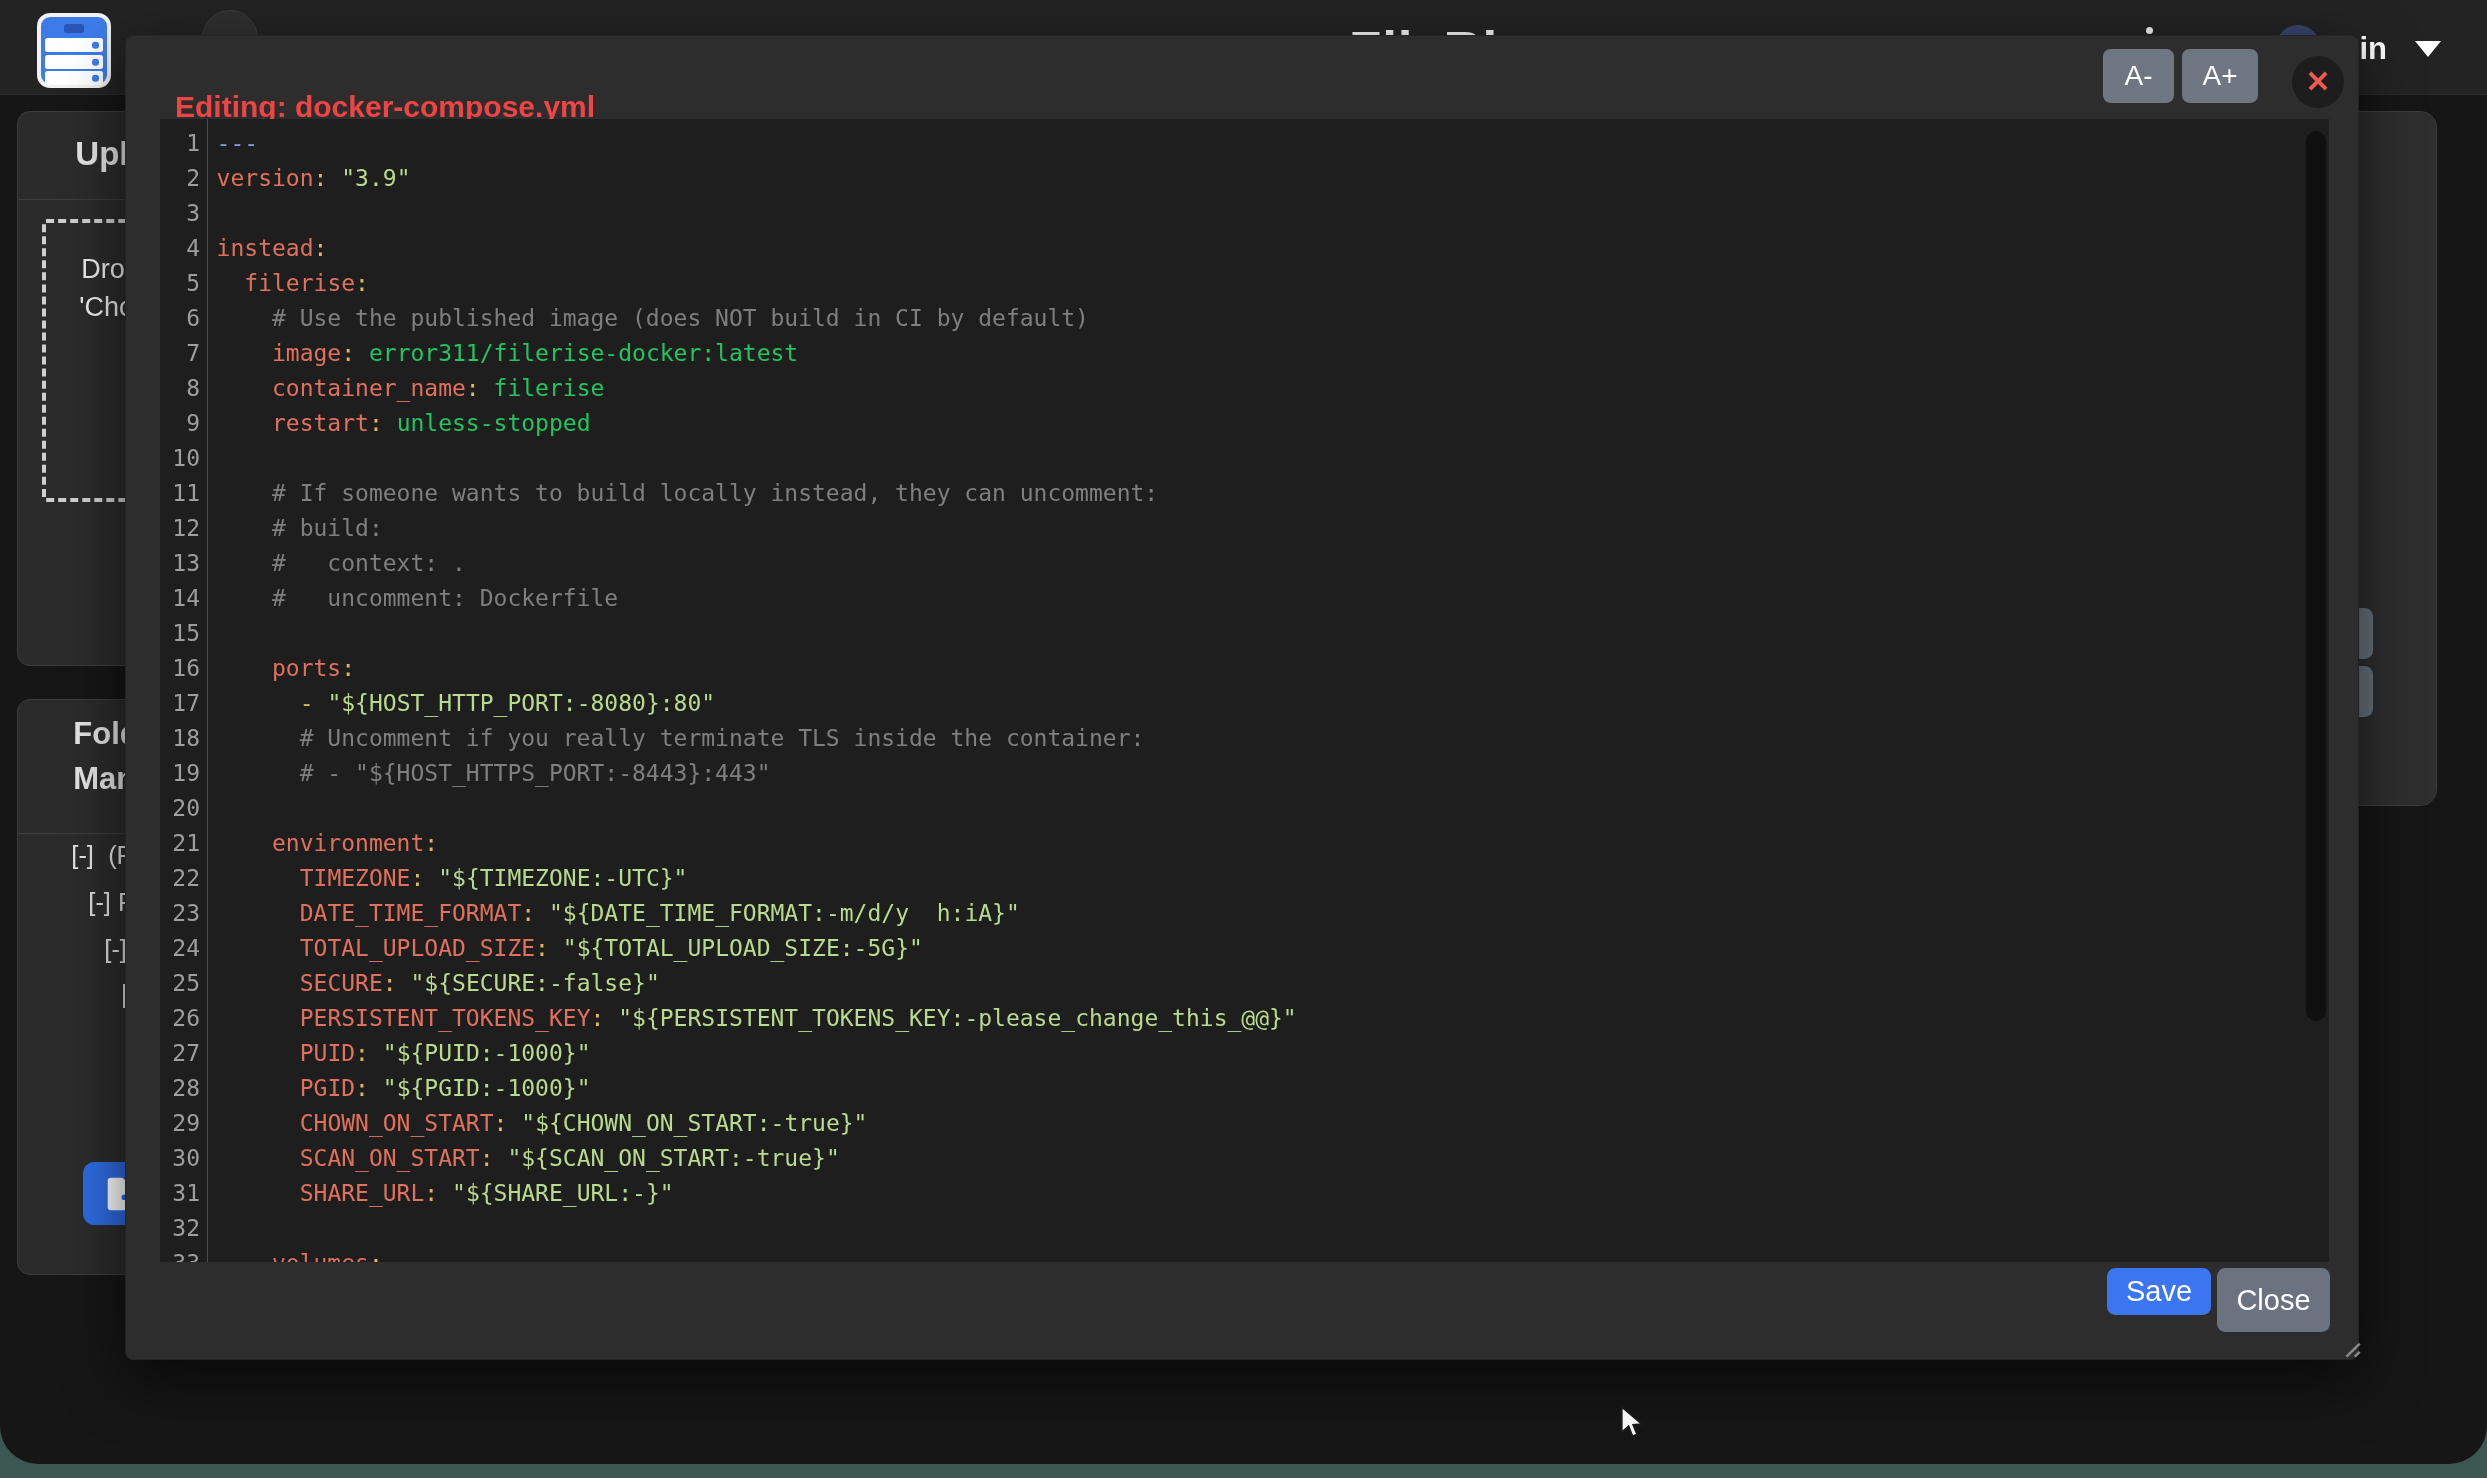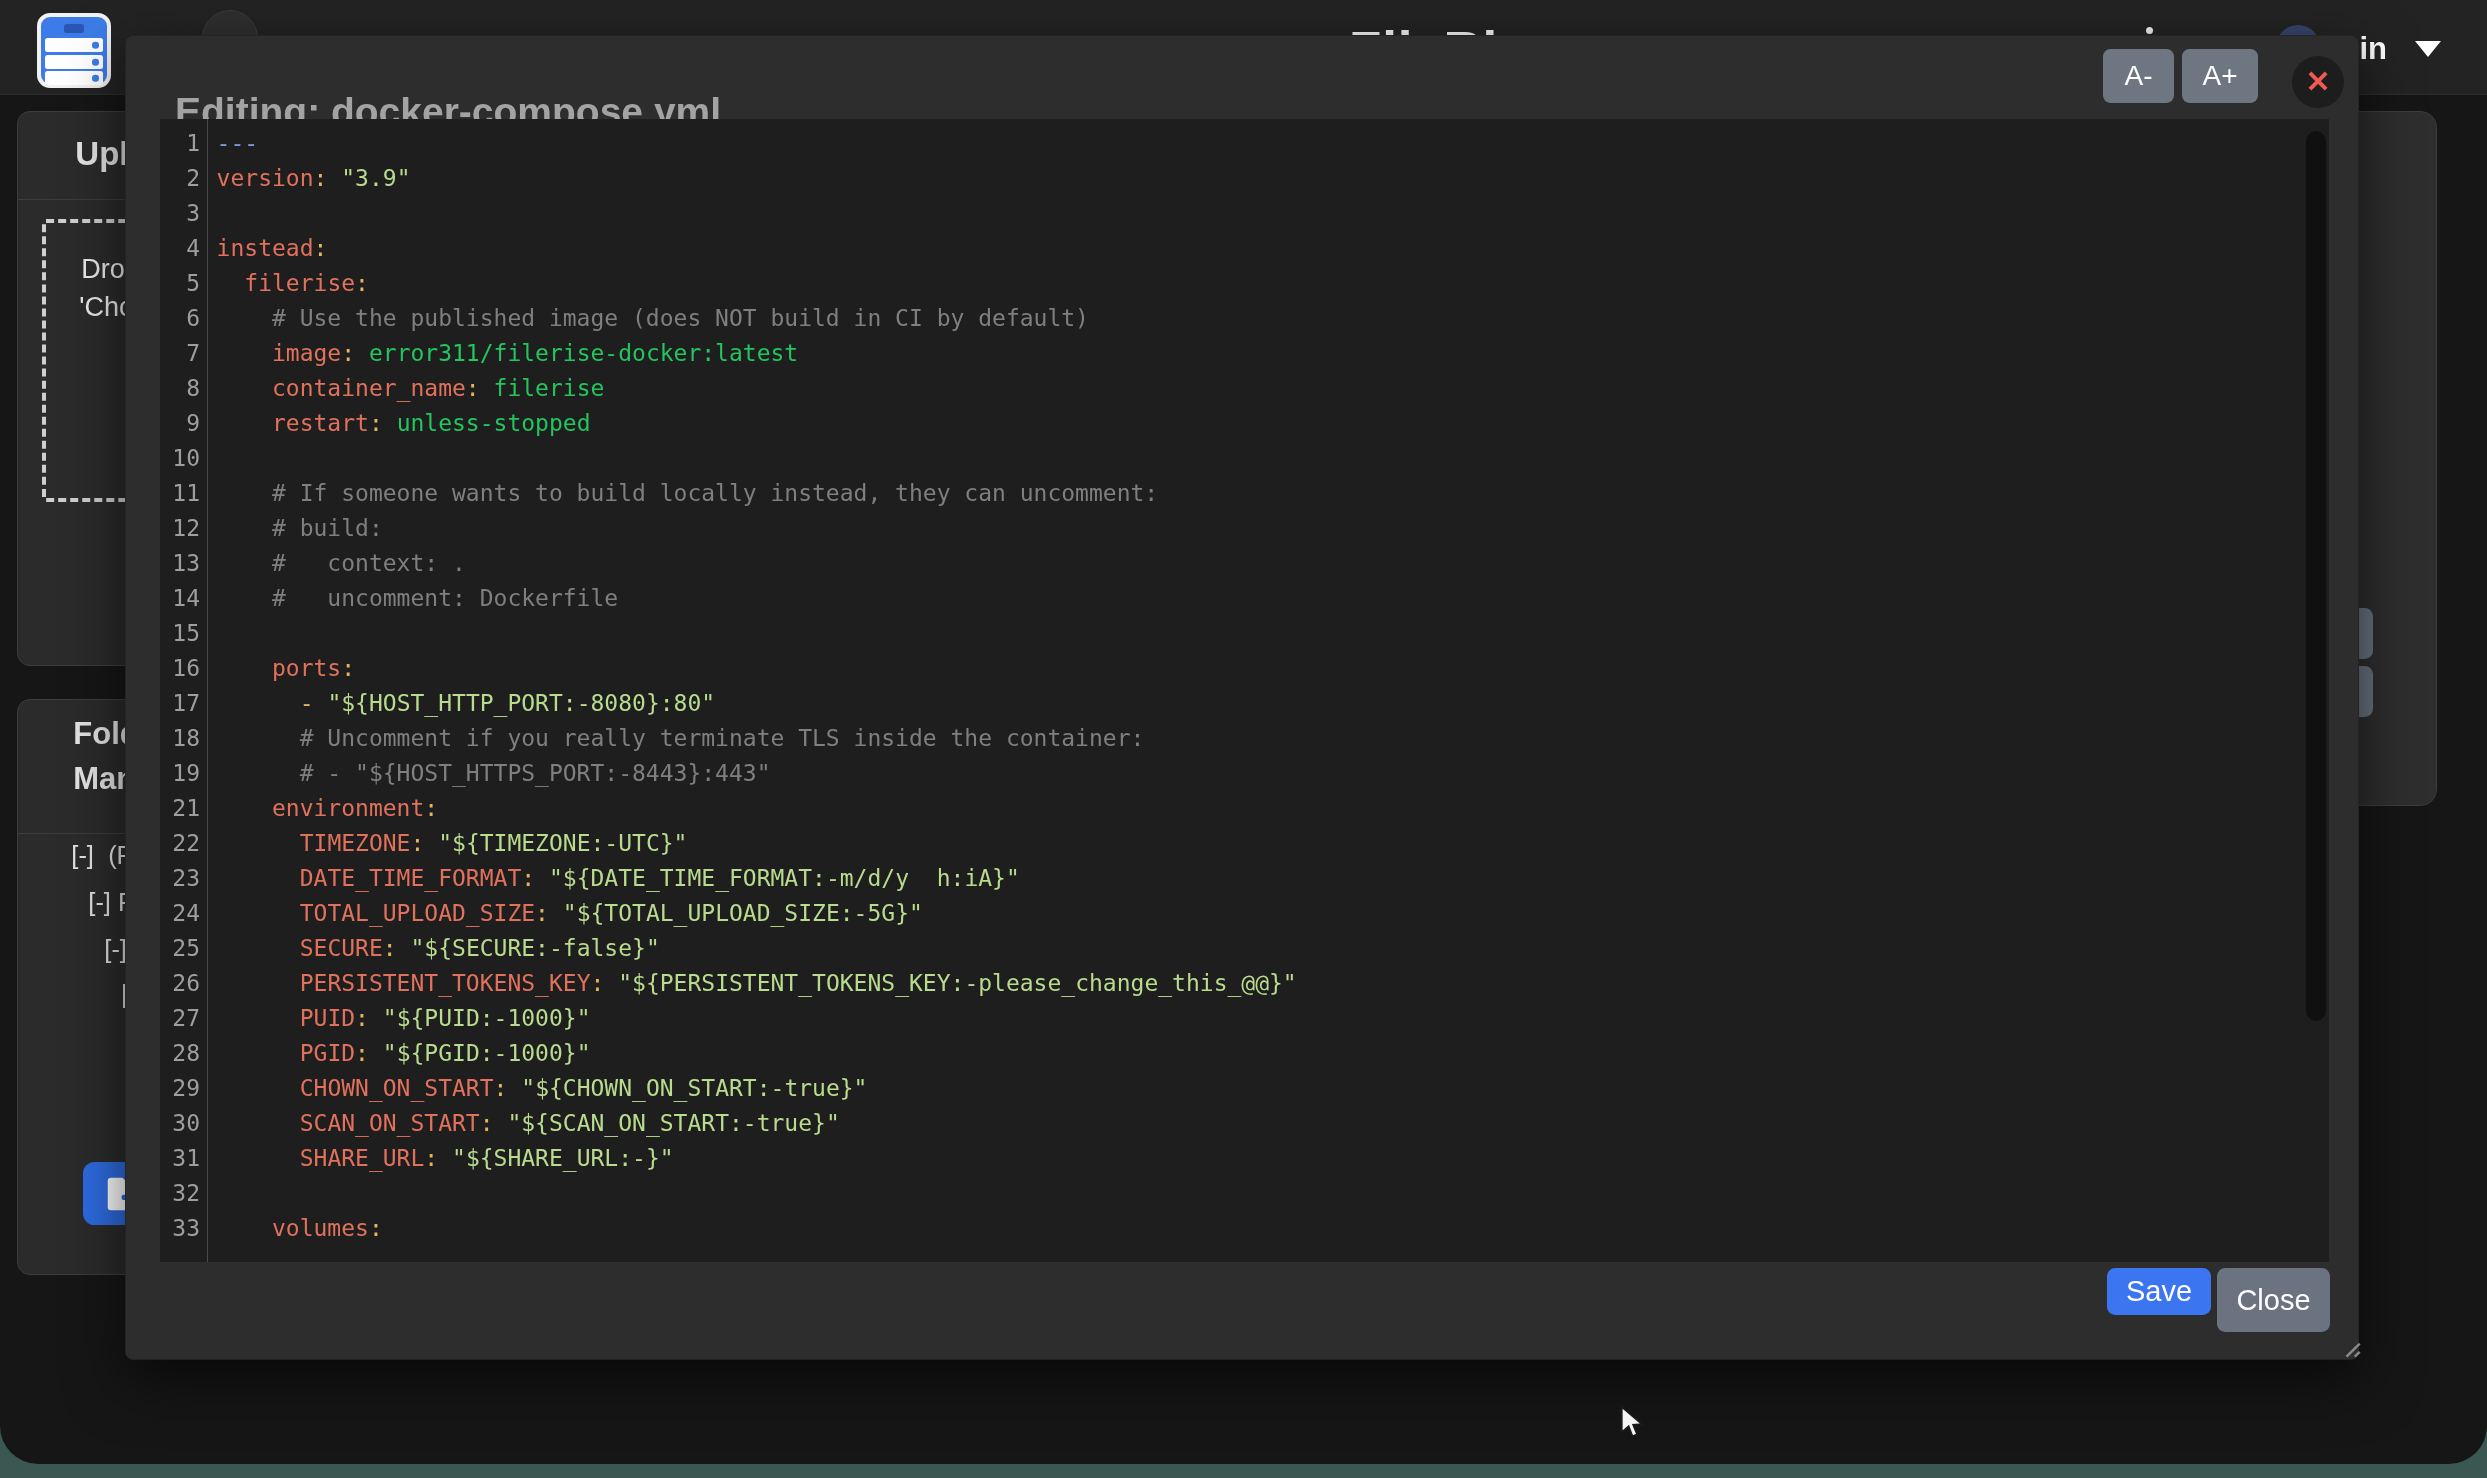--- a/index.html
+++ b/index.html
@@ -37,21 +37,21 @@
   .tree-item{position:absolute;font-size:25.5px;color:#e3e3e3;white-space:pre;}
   .create-folder-btn{position:absolute;left:65px;top:462px;width:92px;height:63px;background:#2e6be0;border-radius:11.5px;border:none;}
   .folder-plus{position:absolute;left:50%;top:50%;transform:translate(-50%,-50%);}
   
   .right-card{left:2138px;top:111px;width:299px;height:695px;border-radius:16.4px;background:#2e2e2e;border:0.8px solid #3d3d3d;}
   .bg-gray-btn{position:absolute;width:86px;height:51px;background:#68727f;border-radius:8.2px;border:none;}
   .bg-btn-1{left:148px;top:496px;}
   .bg-btn-2{left:148px;top:554px;}
   
   .modal{position:absolute;left:125px;top:35px;width:2234px;height:1325px;background:#2d2d2d;border-radius:8.2px;box-shadow:0 20px 58px rgba(0,0,0,0.6);border:0.8px solid #242424;box-sizing:border-box;}
-  .modal-title{position:absolute;left:49px;top:54px;font-size:39px;font-weight:bold;color:#a3a3a3;}
+  .modal-title{position:absolute;left:49px;top:54px;font-size:30px;font-weight:bold;color:#ef4444;}
   .font-btn{position:absolute;top:13px;height:54px;background:#6e7681;color:#ffffff;border:none;border-radius:7.4px;font-size:28px;font-family:"Liberation Sans",sans-serif;}
   .font-dec{left:1977px;width:71px;}
   .font-inc{left:2056px;width:76px;}
   .close-x{position:absolute;left:2166px;top:20px;width:52px;height:52px;border-radius:50%;background:#1d1d1d;border:none;color:#ee5a52;font-size:30px;font-weight:bold;line-height:52px;text-align:center;padding:0;}
   
   .editor{position:absolute;left:34px;top:83px;width:2169px;height:1143px;background:#1e1e1e;overflow:hidden;font-family:"DejaVu Sans Mono",monospace;font-size:23px;}
   .gutter-border{position:absolute;left:47px;top:0;bottom:0;width:0;border-left:1.6px solid #4a4a4a;}
   .code-lines{position:absolute;left:0;top:6.6px;right:0;}
   .line{display:flex;height:35px;line-height:35px;white-space:pre;}
   .ln{width:40px;text-align:right;padding-right:6.6px;color:#9e9e9e;flex:none;}
@@ -156,20 +156,21 @@
           <div class="line"><span class="ln">10</span><span class="lc"></span></div>
           <div class="line"><span class="ln">11</span><span class="lc"><span class="c-com">    # If someone wants to build locally instead, they can uncomment:</span></span></div>
           <div class="line"><span class="ln">12</span><span class="lc"><span class="c-com">    # build:</span></span></div>
           <div class="line"><span class="ln">13</span><span class="lc"><span class="c-com">    #   context: .</span></span></div>
           <div class="line"><span class="ln">14</span><span class="lc"><span class="c-com">    #   uncomment: Dockerfile</span></span></div>
           <div class="line"><span class="ln">15</span><span class="lc"></span></div>
           <div class="line"><span class="ln">16</span><span class="lc"><span class="c-plain">    </span><span class="c-key">ports</span><span class="c-punct">:</span></span></div>
           <div class="line"><span class="ln">17</span><span class="lc"><span class="c-plain">      </span><span class="c-punct">-</span><span class="c-plain"> </span><span class="c-str">"${HOST_HTTP_PORT:-8080}:80"</span></span></div>
           <div class="line"><span class="ln">18</span><span class="lc"><span class="c-com">      # Uncomment if you really terminate TLS inside the container:</span></span></div>
           <div class="line"><span class="ln">19</span><span class="lc"><span class="c-com">      # - "${HOST_HTTPS_PORT:-8443}:443"</span></span></div>
+          <div class="line"><span class="ln">20</span><span class="lc"></span></div>
           <div class="line"><span class="ln">21</span><span class="lc"><span class="c-plain">    </span><span class="c-key">environment</span><span class="c-punct">:</span></span></div>
           <div class="line"><span class="ln">22</span><span class="lc"><span class="c-plain">      </span><span class="c-key">TIMEZONE</span><span class="c-punct">:</span><span class="c-plain"> </span><span class="c-str">"${TIMEZONE:-UTC}"</span></span></div>
           <div class="line"><span class="ln">23</span><span class="lc"><span class="c-plain">      </span><span class="c-key">DATE_TIME_FORMAT</span><span class="c-punct">:</span><span class="c-plain"> </span><span class="c-str">"${DATE_TIME_FORMAT:-m/d/y  h:iA}"</span></span></div>
           <div class="line"><span class="ln">24</span><span class="lc"><span class="c-plain">      </span><span class="c-key">TOTAL_UPLOAD_SIZE</span><span class="c-punct">:</span><span class="c-plain"> </span><span class="c-str">"${TOTAL_UPLOAD_SIZE:-5G}"</span></span></div>
           <div class="line"><span class="ln">25</span><span class="lc"><span class="c-plain">      </span><span class="c-key">SECURE</span><span class="c-punct">:</span><span class="c-plain"> </span><span class="c-str">"${SECURE:-false}"</span></span></div>
           <div class="line"><span class="ln">26</span><span class="lc"><span class="c-plain">      </span><span class="c-key">PERSISTENT_TOKENS_KEY</span><span class="c-punct">:</span><span class="c-plain"> </span><span class="c-str">"${PERSISTENT_TOKENS_KEY:-please_change_this_@@}"</span></span></div>
           <div class="line"><span class="ln">27</span><span class="lc"><span class="c-plain">      </span><span class="c-key">PUID</span><span class="c-punct">:</span><span class="c-plain"> </span><span class="c-str">"${PUID:-1000}"</span></span></div>
           <div class="line"><span class="ln">28</span><span class="lc"><span class="c-plain">      </span><span class="c-key">PGID</span><span class="c-punct">:</span><span class="c-plain"> </span><span class="c-str">"${PGID:-1000}"</span></span></div>
           <div class="line"><span class="ln">29</span><span class="lc"><span class="c-plain">      </span><span class="c-key">CHOWN_ON_START</span><span class="c-punct">:</span><span class="c-plain"> </span><span class="c-str">"${CHOWN_ON_START:-true}"</span></span></div>
           <div class="line"><span class="ln">30</span><span class="lc"><span class="c-plain">      </span><span class="c-key">SCAN_ON_START</span><span class="c-punct">:</span><span class="c-plain"> </span><span class="c-str">"${SCAN_ON_START:-true}"</span></span></div>

